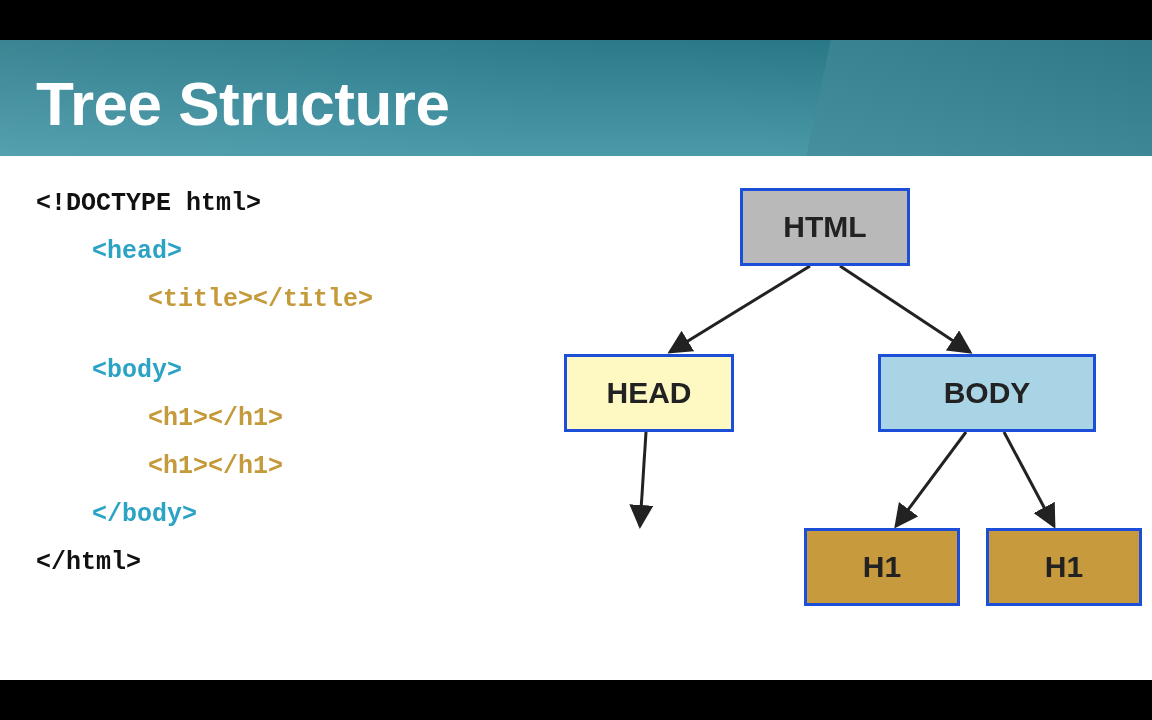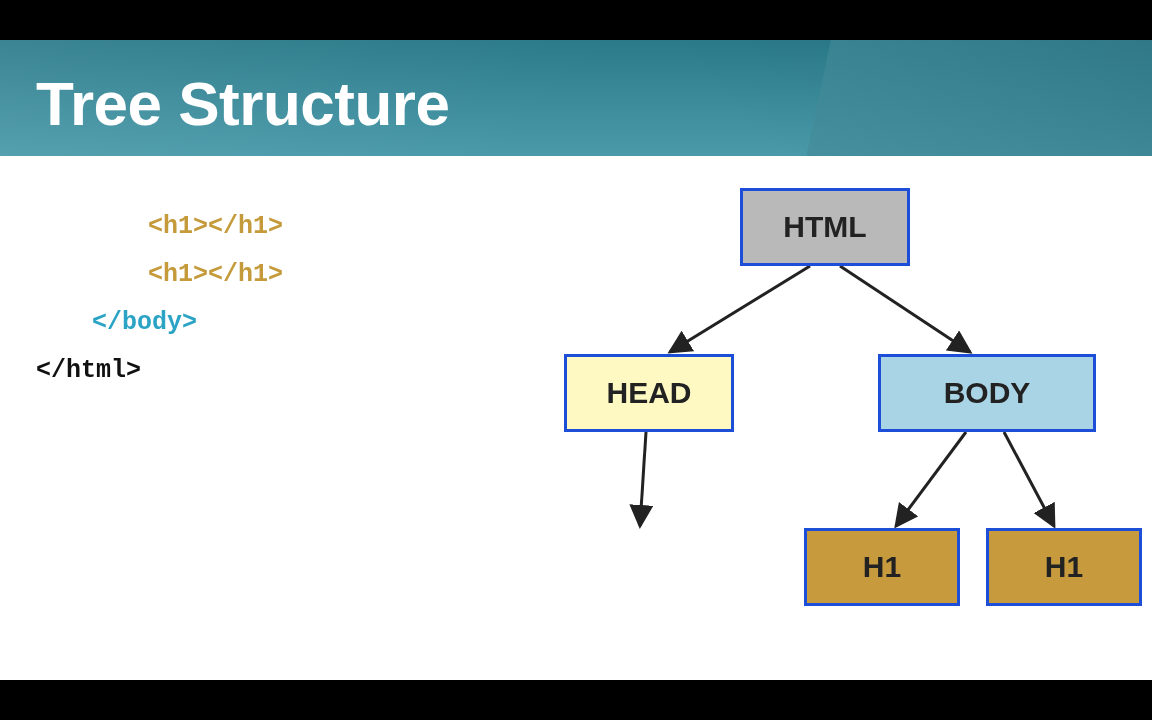--- a/index.html
+++ b/index.html
@@ -103,21 +103,25 @@
 <body>
 
 <div class="slide">
   <div class="header">
     <div class="title">Tree Structure</div>
   </div>
 
   <div class="content">
 
     <div class="code">
+      <div>&lt;!DOCTYPE html&gt;</div>
+      <div class="ind1 teal">&lt;head&gt;</div>
+      <div class="ind2 gold">&lt;title&gt;&lt;/title&gt;</div>
       <div style="height:0.9em"></div>
+      <div class="ind1 teal">&lt;body&gt;</div>
       <div class="ind2 gold">&lt;h1&gt;&lt;/h1&gt;</div>
       <div class="ind2 gold">&lt;h1&gt;&lt;/h1&gt;</div>
       <div class="ind1 teal">&lt;/body&gt;</div>
       <div>&lt;/html&gt;</div>
     </div>
 
     <div class="diagram">
       <svg class="arrows">
         <defs>
           <marker id="ah" markerWidth="10" markerHeight="10" refX="7" refY="4" orient="auto">

